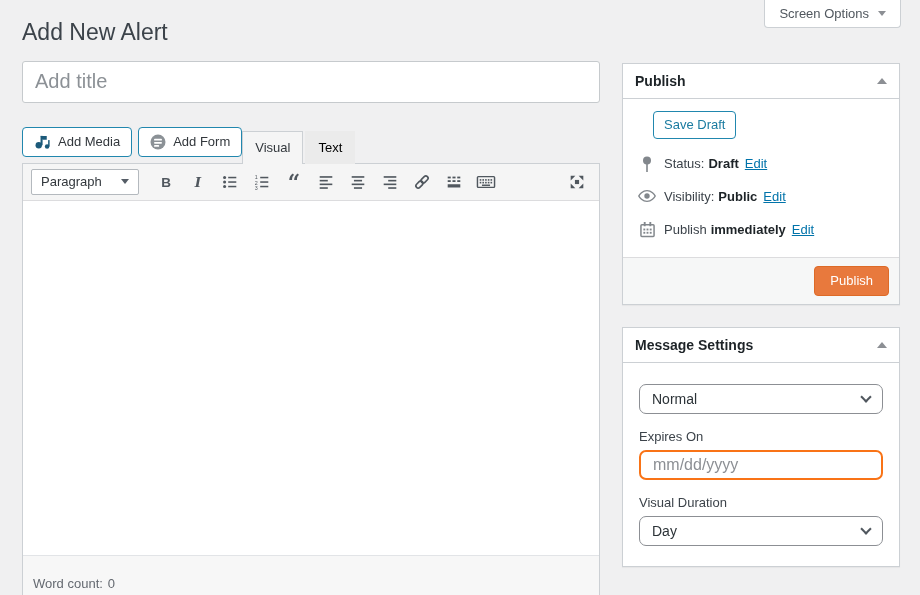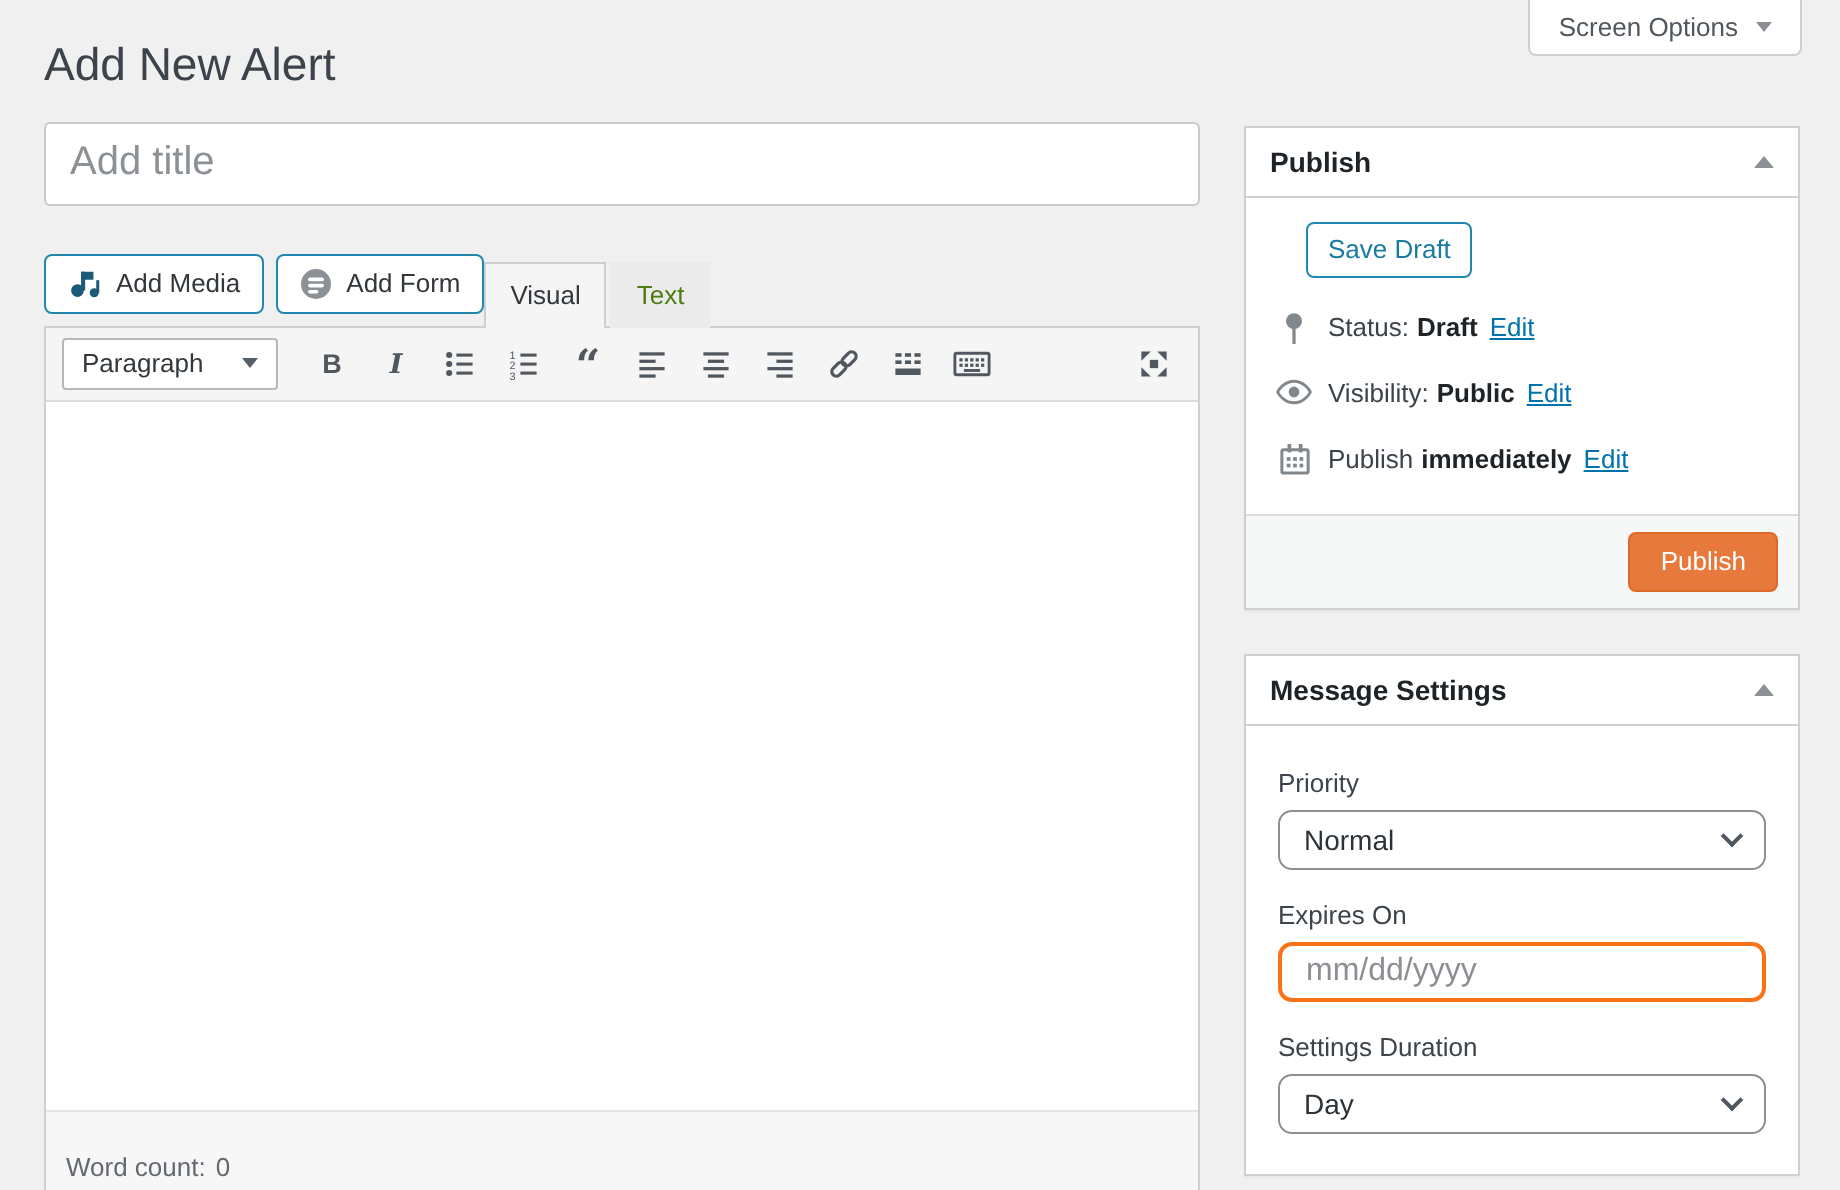--- a/index.html
+++ b/index.html
@@ -46,21 +46,21 @@
   .media-buttons { display: flex; gap: 6px; padding-bottom: 6px; }
   .btn-media {
     display: flex; align-items: center; gap: 7px;
     background: #fff; border: 1px solid #2187ae; border-radius: 4px;
     height: 30px; padding: 0 11px; font-size: 13px; color: #32373c;
     cursor: pointer; font-family: inherit;
   }
   .editor-tabs { display: flex; margin-bottom: -1px; position: relative; z-index: 2; }
   .tab { font-size: 13px; padding: 8px 12px 9px; border: 1px solid transparent; border-bottom: none; cursor: pointer; }
   .tab.active { background: #f5f5f5; border-color: #ccd0d4; color: #32373c; }
-  .tab.inactive { background: #ebebeb; color: #4d7c0f; margin-left: 2px; }
+  .tab.inactive { background: #ebebeb; color: #000000; margin-left: 2px; }
 
   .editor-wrap { border: 1px solid #ccd0d4; background: #fff; position: relative; z-index: 1; text-align: right; }
   .toolbar {
     background: #f5f5f5; border-bottom: 1px solid #dcdcde;
     padding: 5px 8px; display: flex; align-items: center; gap: 3px;
   }
   .para-select {
     background: #fff; border: 1px solid #b4b9be; border-radius: 2px;
     height: 26px; width: 108px; display: flex; align-items: center; justify-content: space-between;
     padding: 0 9px; font-size: 13px; color: #32373c; margin-right: 9px; cursor: pointer;
@@ -369,38 +369,37 @@
     </div>
 
     <div class="panel">
       <div class="panel-header">
         <span class="panel-title">Message Settings</span>
         <span class="caret-up"></span>
       </div>
       <div class="settings-body">
 
         <div class="field">
-          <label class="field-label">Priority</label>
           <div class="control">
             <div class="select-box">
               <span>Normal</span>
             </div>
             <span class="chevron"></span>
           </div>
         </div>
 
         <div class="field">
           <label class="field-label">Expires On</label>
           <div class="control">
             <input class="date-input" type="text" placeholder="mm/dd/yyyy" style="">
           </div>
         </div>
 
         <div class="field">
-          <label class="field-label">Settings Duration</label>
+          <label class="field-label">Visual Duration</label>
           <div class="control">
             <div class="select-box">
               <span>Day</span>
             </div>
             <span class="chevron"></span>
           </div>
         </div>
 
       </div>
     </div>

